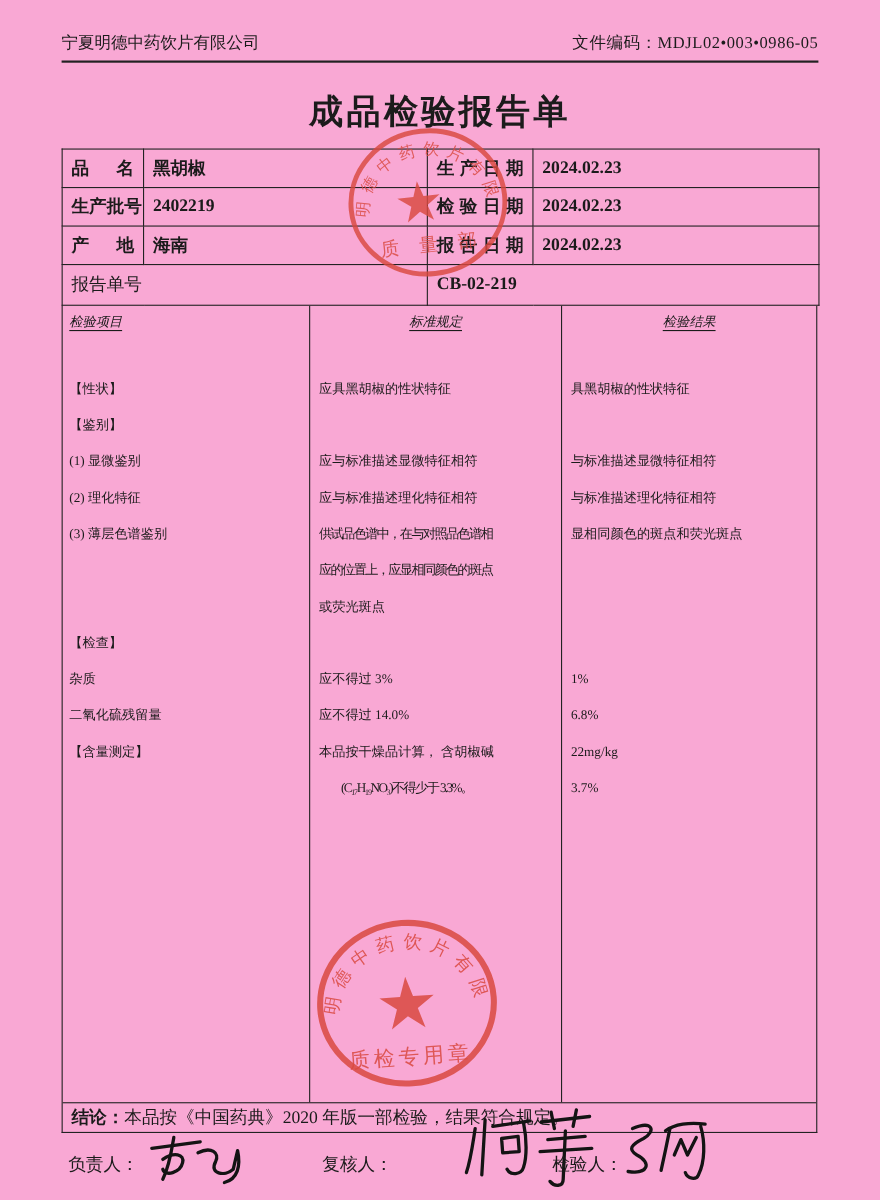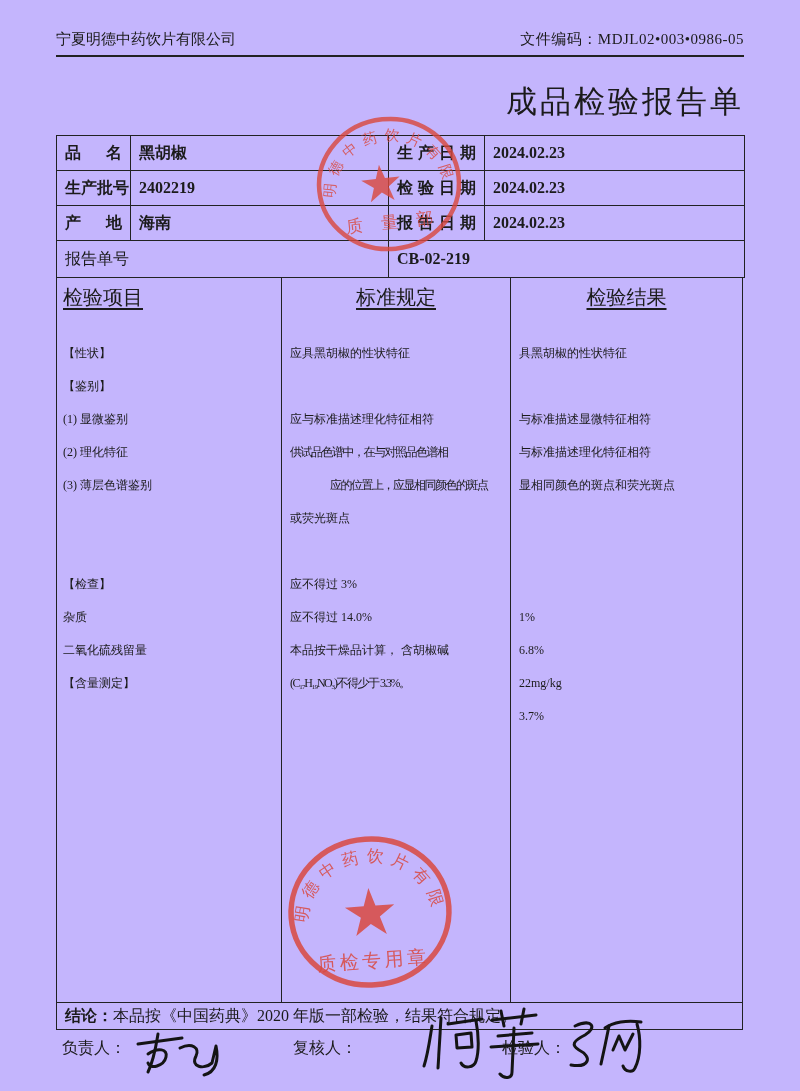--- a/index.html
+++ b/index.html
@@ -1,53 +1,53 @@
 <!DOCTYPE html>
 <html><head>
 <meta charset="utf-8">
 <style>
   html,body{margin:0;padding:0;background:#e8e8e8;}
   .page{
-    position:relative;width:800px;height:1091px;margin:0 auto;background:#c4b5fd;
+    position:relative;width:800px;height:1091px;margin:0 auto;background:#f9a8d4;
     font-family:"Liberation Serif","DejaVu Serif",serif;color:#1b1b1b;overflow:hidden;
   }
   .content{margin:0 56px;}
   
   .hdr{display:flex;justify-content:space-between;align-items:flex-end;
        padding-top:30px;padding-bottom:6px;border-bottom:2px solid #222;font-size:15px;}
   .hdr .code{letter-spacing:.5px;}
   
-  .title{text-align:right;font-size:31px;font-weight:normal;letter-spacing:3px;margin:24px 0 12px;}
+  .title{text-align:center;font-size:31px;font-weight:bold;letter-spacing:3px;margin:24px 0 12px;}
   
   table.info{border-collapse:collapse;table-layout:fixed;width:688px;}
   table.info td{border:1.5px solid #222;font-size:16px;padding:0 8px;height:34px;overflow:hidden;white-space:nowrap;}
   table.info tr.last td{height:36px;margin-top:48px;}
   td.jlab{text-align:justify;text-align-last:justify;padding:0 10px;font-weight:bold;}
   td.val{padding-left:12px;font-weight:bold;}
   
   .main-box{border:1.5px solid #222;border-top:none;width:685px;position:relative;}
   .cols{display:flex;height:724px;}
   .col{box-sizing:border-box;overflow:hidden;}
   .col1{width:225px;border-right:1.5px solid #222;}
   .col2{width:229px;border-right:1.5px solid #222;}
   .col3{width:231px;}
-  .col-head{height:59px;font-size:20px;padding-top:6px;box-sizing:border-box;}
+  .col-head{height:59px;font-size:12px;padding-top:6px;box-sizing:border-box;font-style:italic;}
   .col-head span{text-decoration:underline;text-underline-offset:4px;}
   .col1 .col-head{padding-left:6px;}
   .col2 .col-head,.col3 .col-head{text-align:center;}
   .bline{height:33px;line-height:33px;font-size:12px;white-space:nowrap;overflow:visible;}
   .col1 .bline{padding-left:6px;}
   .col2 .bline{padding-left:8px;font-family:Liberation Serif, serif;}
   .col3 .bline{padding-left:8px;}
   
   .conclusion{border-top:1.5px solid #222;font-size:16px;padding:3px 8px 4px;height:19px;white-space:nowrap;}
   .conclusion b{font-weight:bold;}
   
   .sigrow{position:relative;height:52px;font-size:16px;}
-  .siglabel{position:absolute;top:8px;}
+  .siglabel{position:absolute;top:19px;}
   .siglabel.l1{left:6px;} .siglabel.l2{left:237px;text-align:center;} .siglabel.l3{left:446px;}
   .sig{position:absolute;pointer-events:none;}
   .sig path{fill:none;stroke:#141414;stroke-width:3;stroke-linecap:round;stroke-linejoin:round;}
   
   .stamp{position:absolute;pointer-events:none;z-index:6;}
   .stamp-top{left:301px;top:106px;}
   .stamp-bottom{left:282px;top:832px;}
 </style>
 </head>
 <body>
@@ -112,29 +112,30 @@
               <div class="bline">二氧化硫残留量</div>
               <div class="bline">【含量测定】</div>
               <div class="bline">&nbsp;</div>
             </div>
         </div>
         <div class="col col2">
           <div class="col-head"><span>标准规定</span></div>
           <div>
               <div class="bline">应具黑胡椒的性状特征</div>
               <div class="bline">&nbsp;</div>
+              <div class="bline">应与标准描述显微特征相符</div>
               <div class="bline">应与标准描述理化特征相符</div>
               <div class="bline" style="letter-spacing: -1.5px;">供试品色谱中，在与对照品色谱相</div>
-              <div class="bline" style="letter-spacing: -1.5px; margin-left: 40px;">应的位置上，应显相同颜色的斑点</div>
+              <div class="bline" style="letter-spacing: -1.5px;">应的位置上，应显相同颜色的斑点</div>
               <div class="bline">或荧光斑点</div>
               <div class="bline">&nbsp;</div>
               <div class="bline">应不得过 3%</div>
               <div class="bline">应不得过 14.0%</div>
               <div class="bline">本品按干燥品计算， 含胡椒碱</div>
-              <div class="bline" style="letter-spacing: -1.5px;">(C₁₇H₁₉NO₃)不得少于 3.3%。</div>
+              <div class="bline" style="letter-spacing: -1.5px; margin-left: 20px;">(C₁₇H₁₉NO₃)不得少于 3.3%。</div>
             </div>
         </div>
         <div class="col col3">
           <div class="col-head"><span>检验结果</span></div>
           <div>
               <div class="bline">具黑胡椒的性状特征</div>
               <div class="bline">&nbsp;</div>
               <div class="bline">与标准描述显微特征相符</div>
               <div class="bline">与标准描述理化特征相符</div>
               <div class="bline">显相同颜色的斑点和荧光斑点</div>

